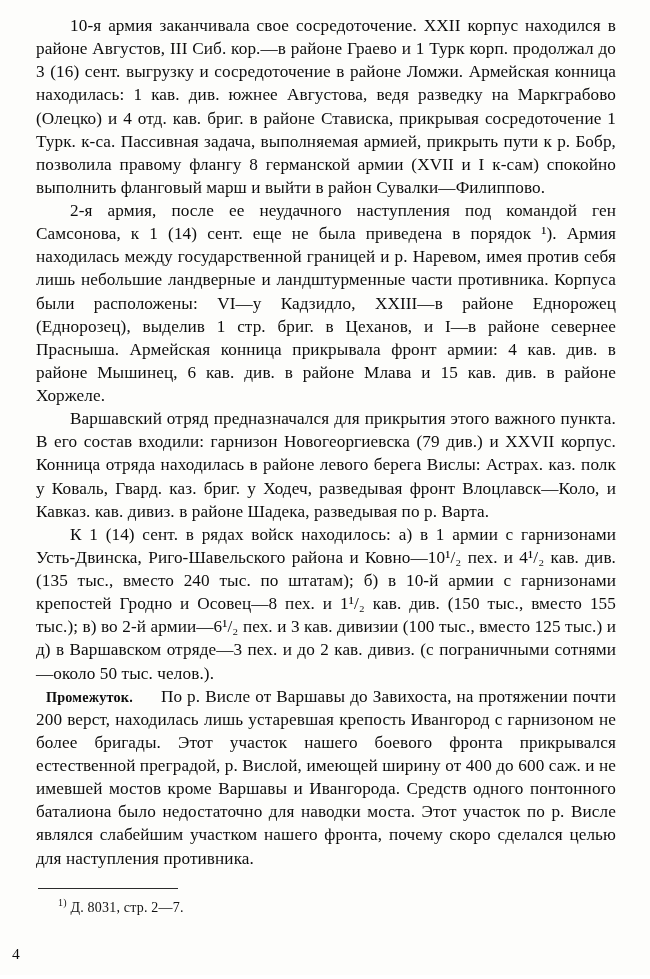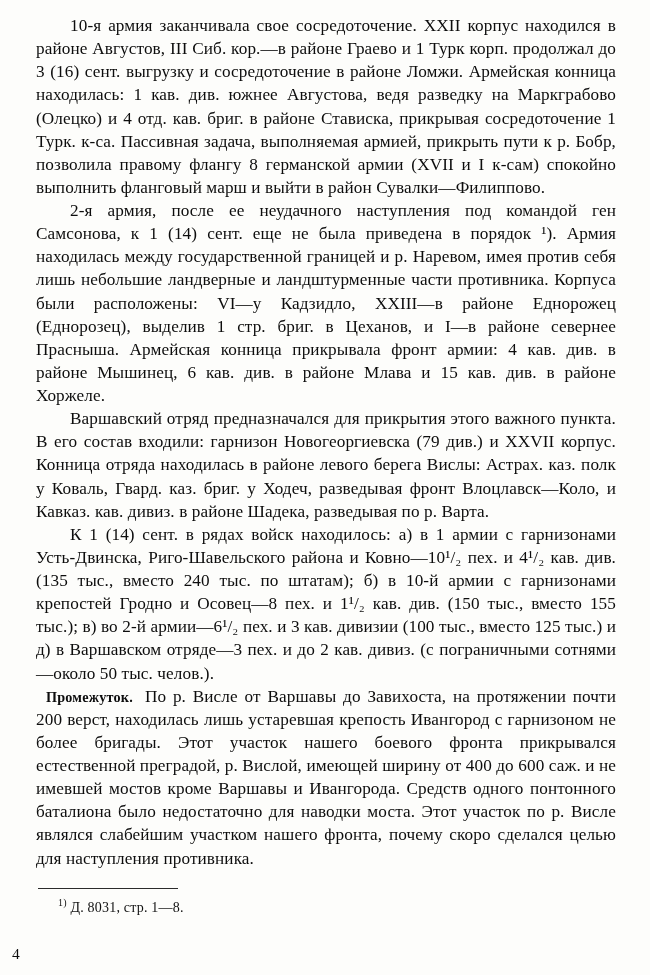--- a/index.html
+++ b/index.html
@@ -44,21 +44,21 @@
     font-size: 14.2px;
     letter-spacing: 0.2px;
     white-space: nowrap;
   }
   .marginal-para .lead {
     text-indent: 0;
   }
   .marginal-para .lead .marginal-label {
     display: inline-block;
     margin-left: 10px;
-    margin-right: 12px;
+    margin-right: 28px;
     vertical-align: baseline;
   }
   .footnote-rule {
     width: 140px;
     height: 1px;
     background: #2b2b2b;
     margin: 18px 0 7px 2px;
   }
   .footnote {
     font-size: 14px;
@@ -93,18 +93,18 @@
     <div class="marginal-para">
       <p class="para lead"><span class="marginal-label">Промежуток.</span><span>По р. Висле от Варшавы до Завихоста, на протяжении почти 200 верст, находилась лишь устаревшая крепость Ивангород с гарнизоном не более бригады. Этот участок нашего боевого фронта прикрывался естественной преградой, р. Вислой, имеющей ширину от 400 до 600 саж. и не имевшей мостов кроме Варшавы и Ивангорода. Средств одного понтонного баталиона было недостаточно для наводки моста. Этот участок по р. Висле являлся слабейшим участком нашего фронта, почему скоро сделался целью для наступления противника.</span></p>
     </div>
 
   </div>
 
   <div class="footnote-rule"></div>
 
   <div class="footnote">
     <sup>1)</sup>
-    <span>Д. 8031, стр. 1—8.</span>
+    <span>Д. 8031, стр. 2—7.</span>
   </div>
 
   <div class="page-number">4</div>
 
 </div>
 
 </body></html>

